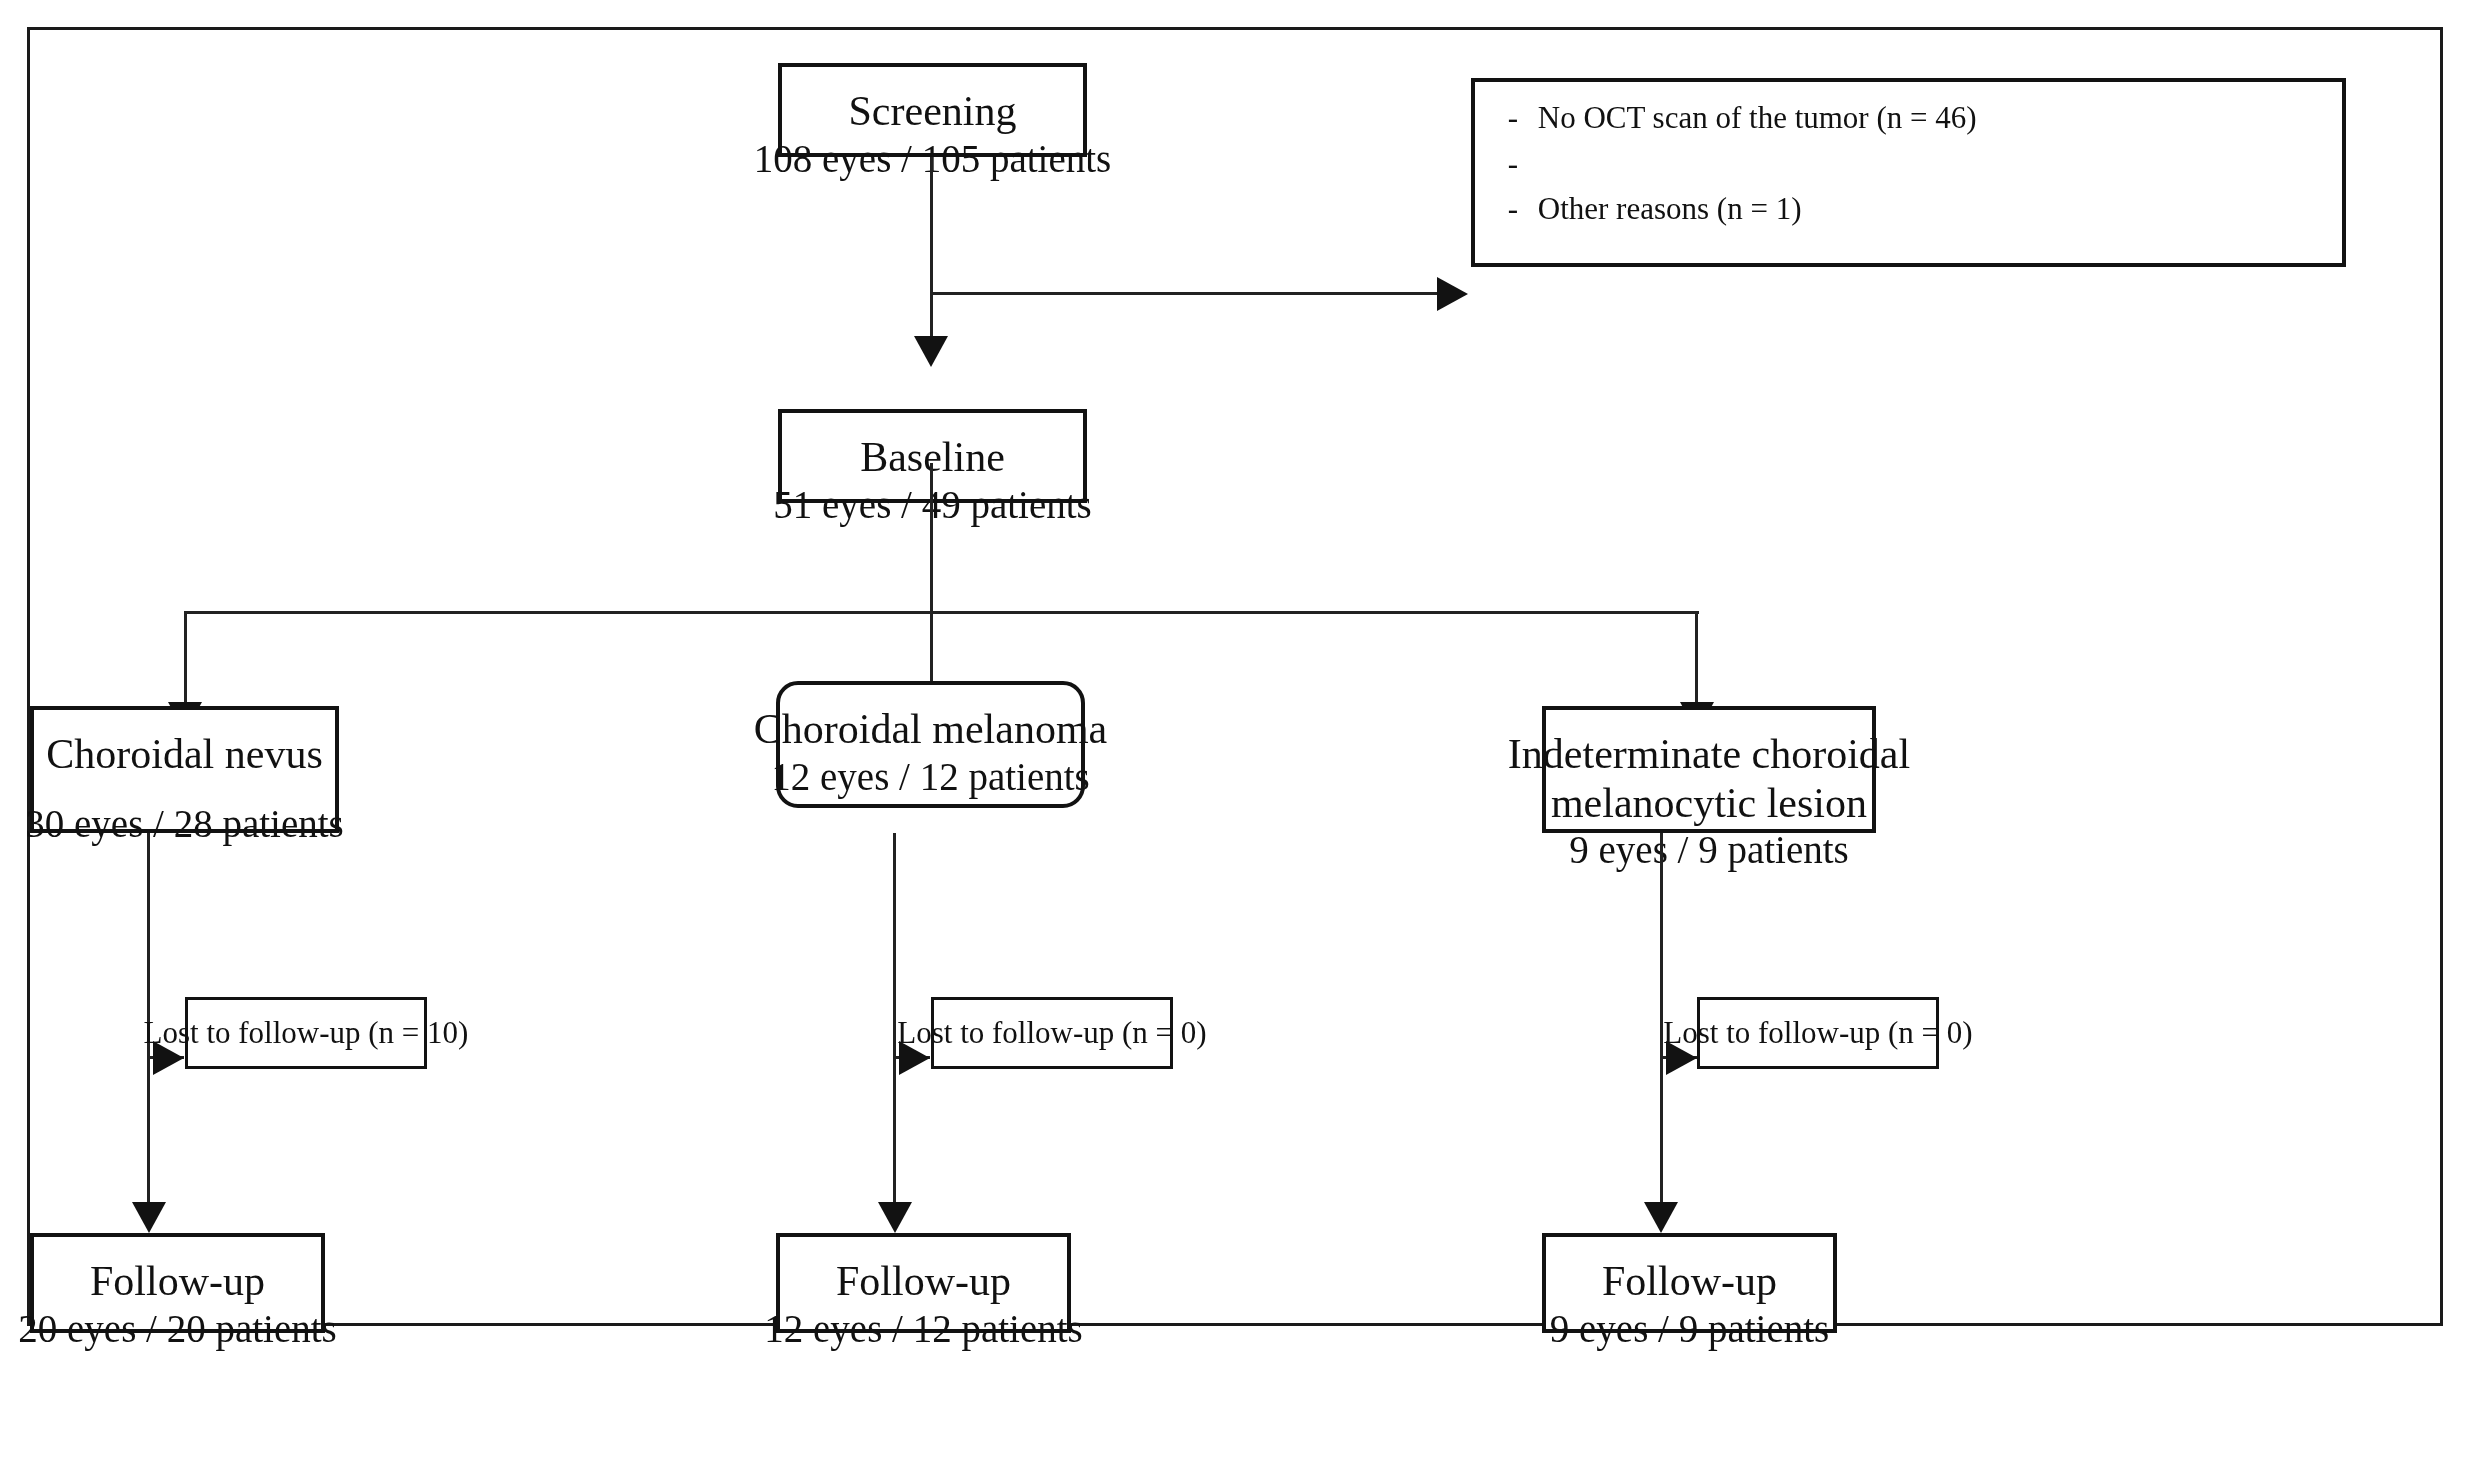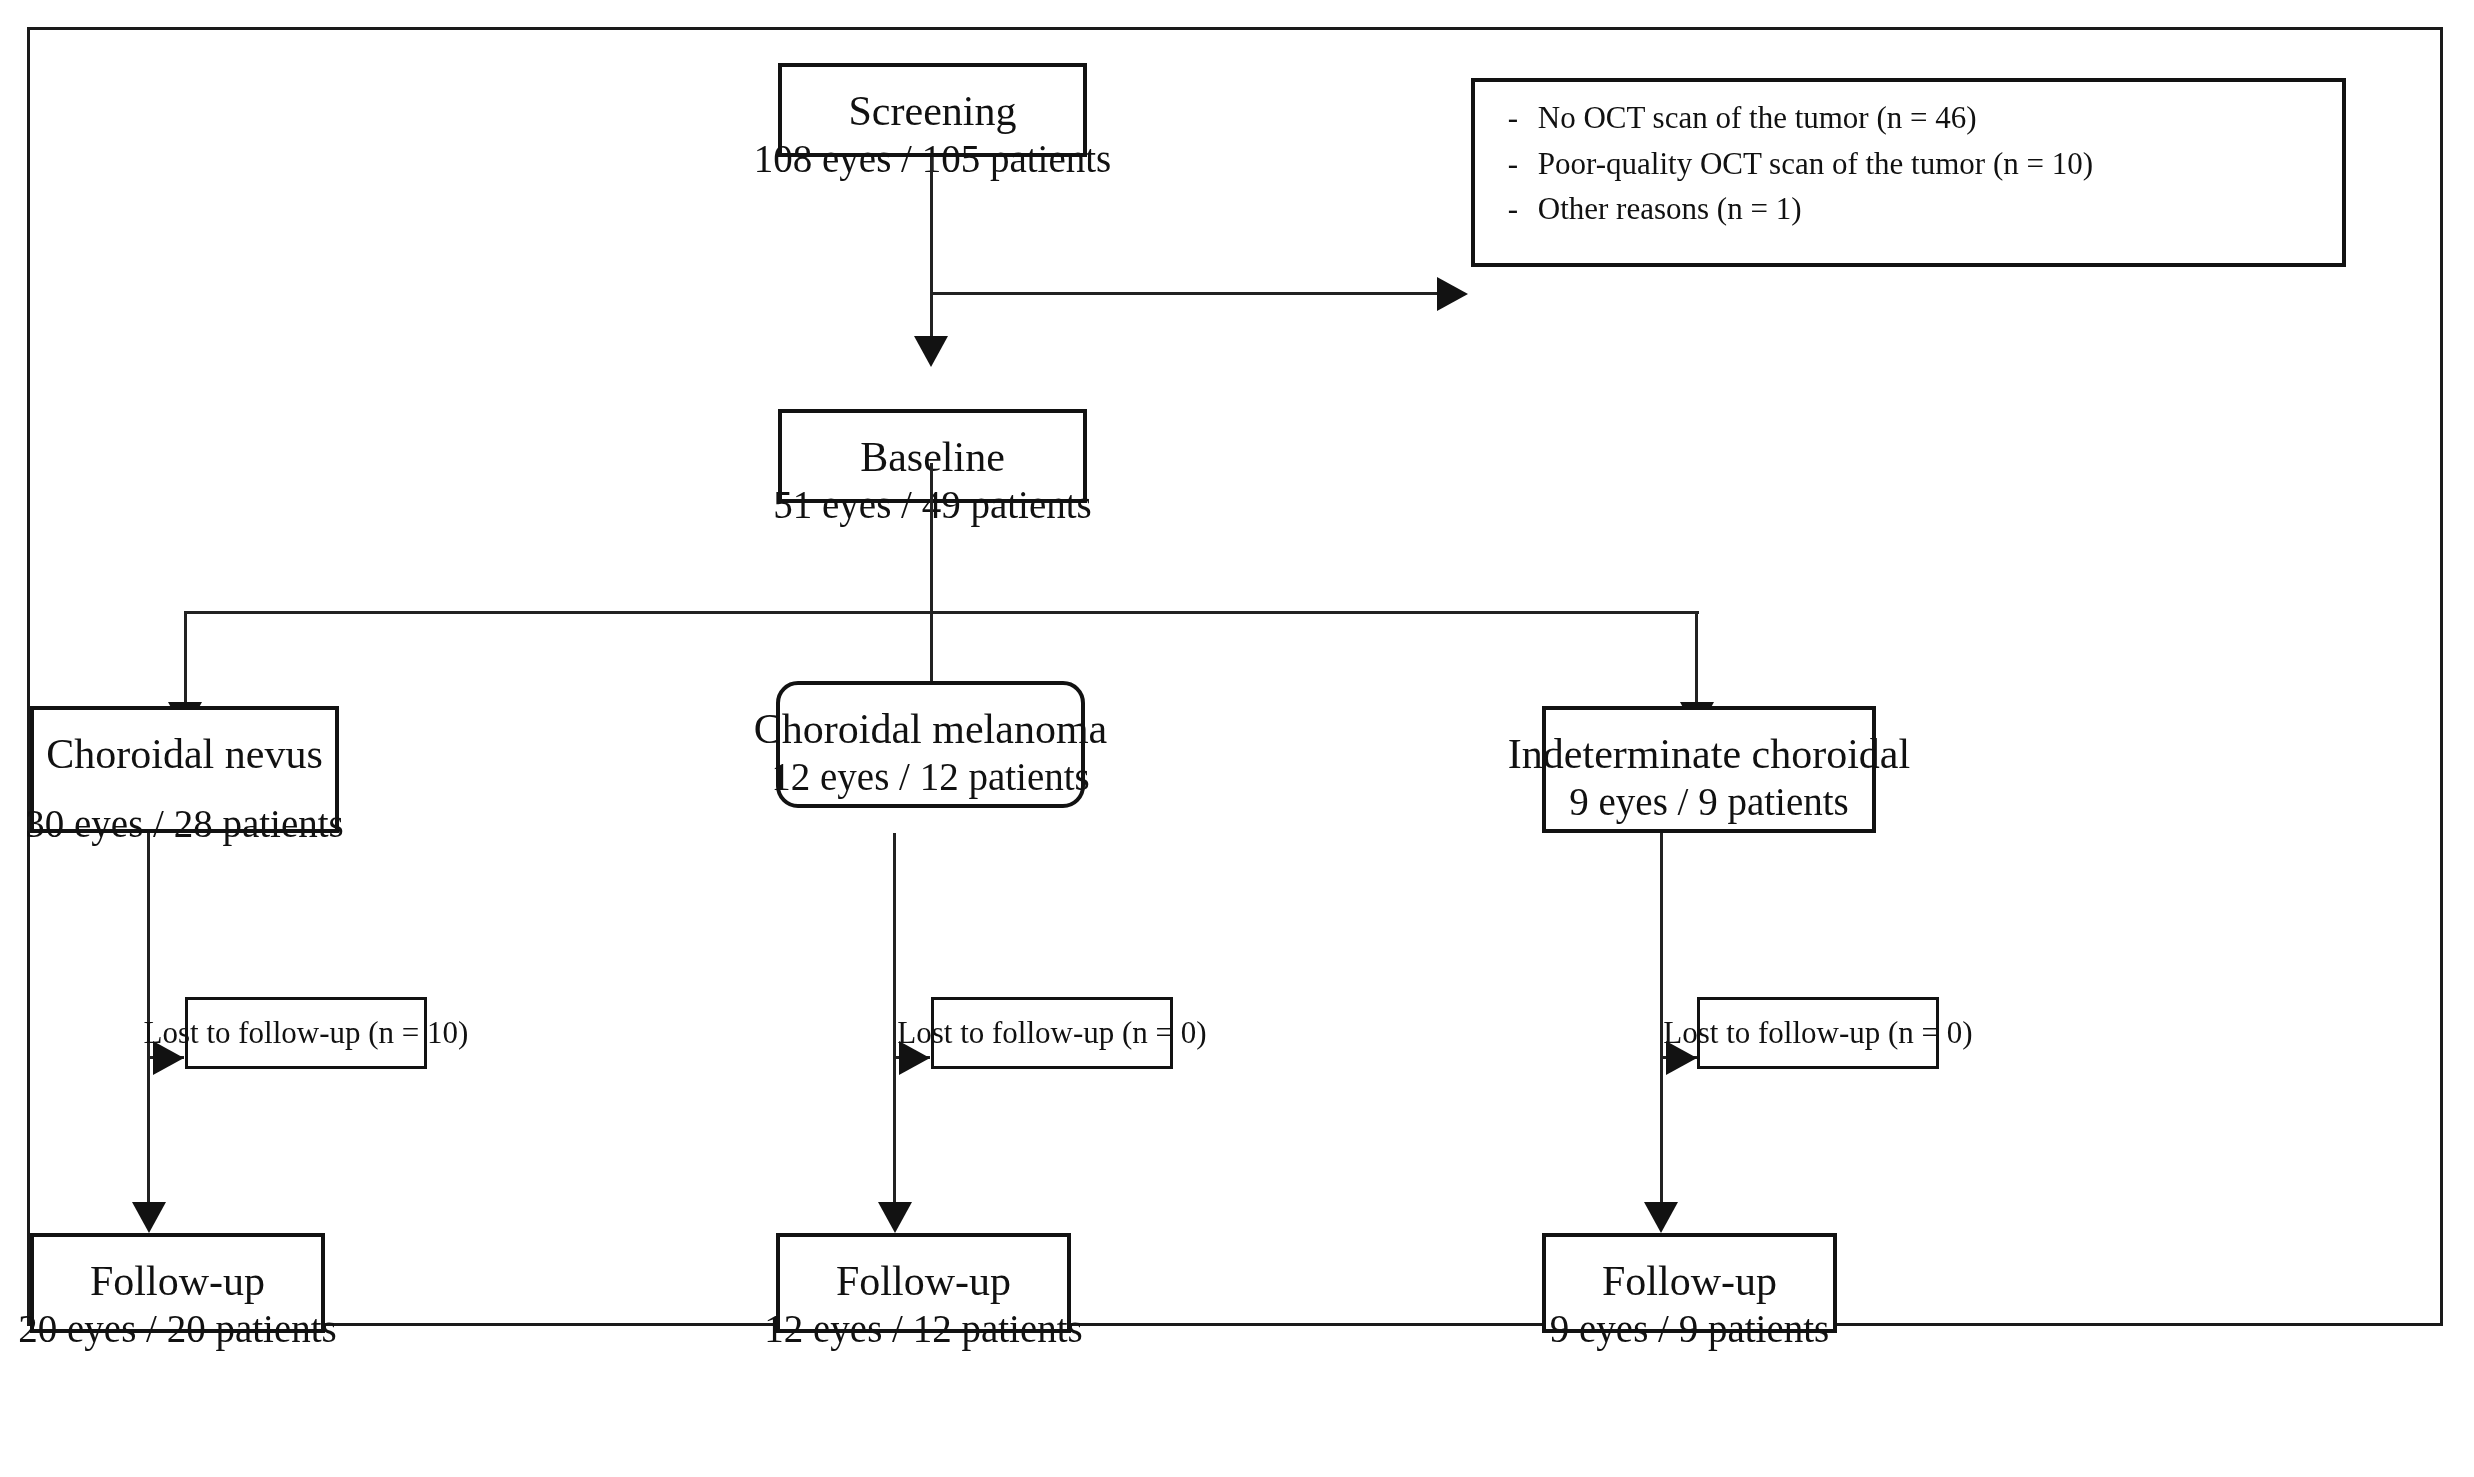--- a/index.html
+++ b/index.html
@@ -127,21 +127,20 @@
 
     <div class="fbox" id="excluded-box" style="left:1441px; top:48px; width:875px; height:189px;">
 
       <div class="excl-item">
         <span class="excl-dash">-</span>
         <span>No OCT scan of the tumor (n = 46)</span>
       </div>
 
       <div class="excl-item">
         <span class="excl-dash">-</span>
-        <span>Poor-quality OCT scan of the tumor (n = 10)</span>
       </div>
 
       <div class="excl-item">
         <span class="excl-dash">-</span>
         <span>Other reasons (n = 1)</span>
       </div>
     </div>
 
     <div class="vline" style="left:900px; top:127px; height:84px;"></div>
 
@@ -172,20 +171,21 @@
       <span class="line sz-mid">30 eyes / 28 patients</span>
     </div>
 
     <div class="fbox pad-top" id="melanoma-box" style="left:746px; top:651px; width:309px; height:127px;border-radius:22px;">
       <span class="line sz-big">Choroidal melanoma</span>
       <span class="line sz-mid">12 eyes / 12 patients</span>
     </div>
 
     <div class="fbox pad-top" id="indeterminate-box" style="left:1512px; top:676px; width:334px; height:127px;">
       <span class="line sz-big">Indeterminate choroidal</span>
+      <span class="line sz-big">melanocytic lesion</span>
       <span class="line sz-mid">9 eyes / 9 patients</span>
     </div>
 
     <div class="vline" style="left:117px; top:803px; height:377px;"></div>
     <div class="hline" style="left:117px; top:1026px; width:37px;"></div>
     <div class="arrow-right" style="left:123px; top:1011px;"></div>
     <div class="arrow-down" style="left:102px; top:1172px;"></div>
 
     <div class="fbox lost-box" id="lost-nevus-box" style="left:155px; top:967px; width:242px; height:72px;">
       <span class="line">Lost to follow-up (n = 10)</span>

